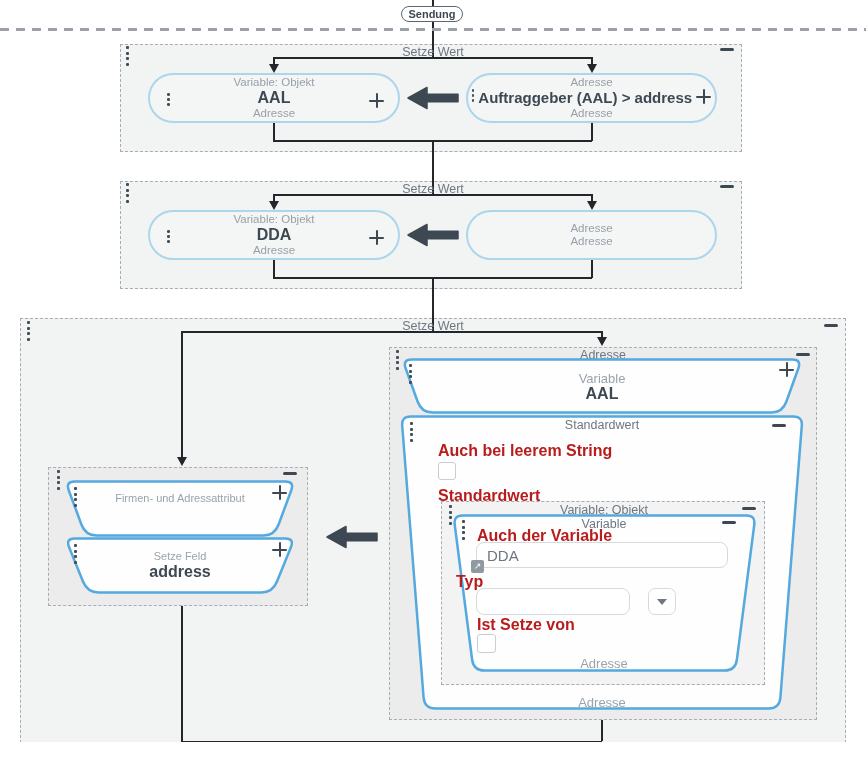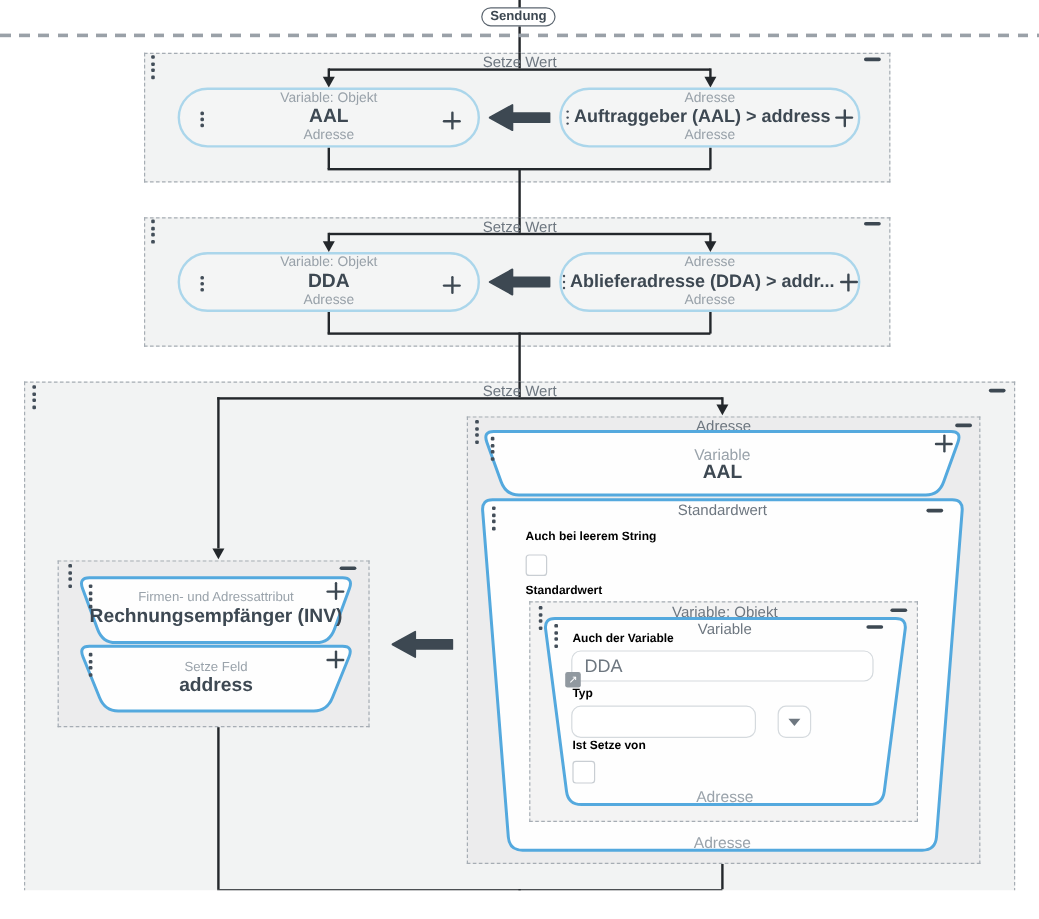--- a/index.html
+++ b/index.html
@@ -26,34 +26,34 @@
   .plus:after{content:"";position:absolute;top:50%;left:0;right:0;height:2px;margin-top:-1px;background:#3d4852;border-radius:2px;}
   
   .start-pill{position:absolute;left:401px;top:6px;width:62px;height:16px;background:#fff;
     border:1.5px solid #5c6670;border-radius:999px;display:flex;align-items:center;justify-content:center;
     font-size:11px;font-weight:bold;color:#3d4852;box-sizing:border-box;}
   
   .pill{position:absolute;border:2px solid #abd6eb;border-radius:999px;background:#f4f5f5;
     box-sizing:border-box;display:flex;flex-direction:column;align-items:center;justify-content:center;line-height:1.15;}
   .pill .ptype,.pill .psub{font-size:11.5px;color:#98a1a9;white-space:nowrap;}
   .pill .pval{font-size:16px;font-weight:bold;color:#3d4852;white-space:nowrap;}
-  .pill .prow{display:flex;align-items:center;gap:4px;}
+  .pill .prow{display:flex;align-items:flex-start;gap:4px;}
   .pill .prow .pval{font-size:15px;}
   .pill .igrip{position:static;display:flex;flex-direction:column;gap:2.5px;}
   .pill .igrip i{width:2.5px;height:2.5px;background:#434e59;border-radius:50%;display:block;}
   .pill .iplus{position:static;width:15px;height:15px;flex:0 0 15px;}
   .pill .iplus2{position:relative;}
   
   svg.funnel{position:absolute;overflow:visible;}
   svg.funnel path{fill:#fefefe;stroke:#54a9de;stroke-width:2.5;stroke-linejoin:round;}
   .flabel-sm{position:absolute;color:#9aa3ab;font-size:11px;white-space:nowrap;transform:translateX(-50%);}
   .flabel-md{position:absolute;color:#9aa3ab;font-size:13px;white-space:nowrap;transform:translateX(-50%);}
   .fval{position:absolute;color:#3d4852;font-size:16px;font-weight:bold;white-space:nowrap;transform:translateX(-50%);}
   
-  .clabel{position:absolute;color:#000000;font-weight:bold;font-size:10px;white-space:nowrap;}
+  .clabel{position:absolute;color:#b91c1c;font-weight:bold;font-size:16px;white-space:nowrap;}
   .cb{position:absolute;background:#fff;border:1.5px solid #c9ced3;border-radius:3px;box-sizing:border-box;}
   .text-input{position:absolute;background:#fff;border:1px solid #d5dade;border-radius:8px;
     font-size:15px;color:#6e7780;padding:2px 10px;box-sizing:border-box;font-family:inherit;outline:none;}
   .expand{position:absolute;width:13px;height:13px;background:#9199a0;border-radius:2px;
     color:#fff;font-size:9px;line-height:13px;text-align:center;}
   .select-field{position:absolute;background:#fff;border:1px solid #d5dade;border-radius:8px;box-sizing:border-box;}
   .chip{position:absolute;background:#a01b4e;border-radius:13px;color:#fff;font-weight:bold;font-size:14px;
     height:23px;display:flex;align-items:center;justify-content:center;gap:13px;padding:0 14px;box-sizing:border-box;white-space:nowrap;}
   .chip .x{font-size:13px;font-weight:bold;}
   .dd-btn{position:absolute;background:#fff;border:1px solid #d5dade;border-radius:7px;box-sizing:border-box;
@@ -170,29 +170,20 @@
     <span class="plus" style="right:14px;left:auto;top:18px;"></span>
     <span class="ptype">Variable: Objekt</span>
     <span class="pval">DDA</span>
     <span class="psub">Adresse</span>
   </div>
   <svg class="larrow" style="left:407px;top:222px;" width="52" height="26" viewBox="0 0 52 26">
     <path d="M1 13 L20 2.5 L20 9.2 L51 9.2 L51 16.8 L20 16.8 L20 23.5 Z" fill="#3d4852" stroke="#3d4852" stroke-width="1.5" stroke-linejoin="round"></path>
   </svg>
   <div class="pill" style="left:466px;top:210px;width:251px;height:50px;">
     <span class="ptype">Adresse</span>
-    <div class="prow">
-      <span class="igrip">
-          <i></i>
-          <i></i>
-          <i></i>
-        </span>
-      <span class="pval">Ablieferadresse (DDA) &gt; addr...</span>
-      <span class="plus iplus iplus2" style="position:relative;"></span>
-    </div>
     <span class="psub">Adresse</span>
   </div>
 
   <div class="btitle" style="left:433px;top:319px;">Setze Wert</div>
   <span class="grip" style="left:27px;top:321px;">
       <i></i>
       <i></i>
       <i></i>
       <i></i>
     </span>
@@ -211,21 +202,20 @@
       <path d="M 10.5 1.5 L 221.5 1.5 Q 230.5 1.5 227.2 10.5 L 214.6 44.5 Q 210.5 55.5 199.5 55.5 L 32.5 55.5 Q 21.5 55.5 17.4 44.5 L 4.8 10.5 Q 1.5 1.5 10.5 1.5 Z"></path>
     </svg>
   <span class="grip" style="left:74px;top:487px;">
       <i></i>
       <i></i>
       <i></i>
       <i></i>
     </span>
   <span class="plus" style="left:272px;top:485px;"></span>
   <div class="flabel-sm" style="left:180px;top:492px;">Firmen- und Adressattribut</div>
-  <div class="fval" style="left:180px;top:505px;">Rechnungsempfänger (INV)</div>
 
   <svg class="funnel" style="left:64px;top:537px;" width="232" height="57">
       <path d="M 10.5 1.5 L 221.5 1.5 Q 230.5 1.5 226.8 10.5 L 213.0 44.5 Q 208.5 55.5 197.5 55.5 L 34.5 55.5 Q 23.5 55.5 19.0 44.5 L 5.2 10.5 Q 1.5 1.5 10.5 1.5 Z"></path>
     </svg>
   <span class="grip" style="left:74px;top:544px;">
       <i></i>
       <i></i>
       <i></i>
       <i></i>
     </span>
@@ -294,21 +284,21 @@
       <i></i>
       <i></i>
     </span>
   <div class="btitle" style="left:604px;top:517px;">Variable</div>
   <span class="minus" style="left:722px;top:521px;"></span>
 
   <div class="clabel" style="left:477px;top:527px;">Auch der Variable</div>
   <input class="text-input" style="left: 476px; top: 542px; width: 252px; height: 26px;" value="DDA">
   <span class="expand" style="left:471px;top:560px;">↗</span>
 
-  <div class="clabel" style="left:477px;top:573px;">Typ</div>
+  <div class="clabel" style="left:456px;top:573px;">Typ</div>
   <div class="select-field" style="left:476px;top:588px;width:154px;height:27px;"></div>
   <div class="dd-btn" style="left:648px;top:588px;width:28px;height:27px;">
     <span class="caret"></span>
   </div>
 
   <div class="clabel" style="left:477px;top:616px;">Ist Setze von</div>
   <div class="cb" style="left:477px;top:634px;width:19px;height:19px;"></div>
   <div class="flabel-md" style="left:604px;top:656px;">Adresse</div>
 
   <div class="flabel-md" style="left:602px;top:695px;">Adresse</div>

